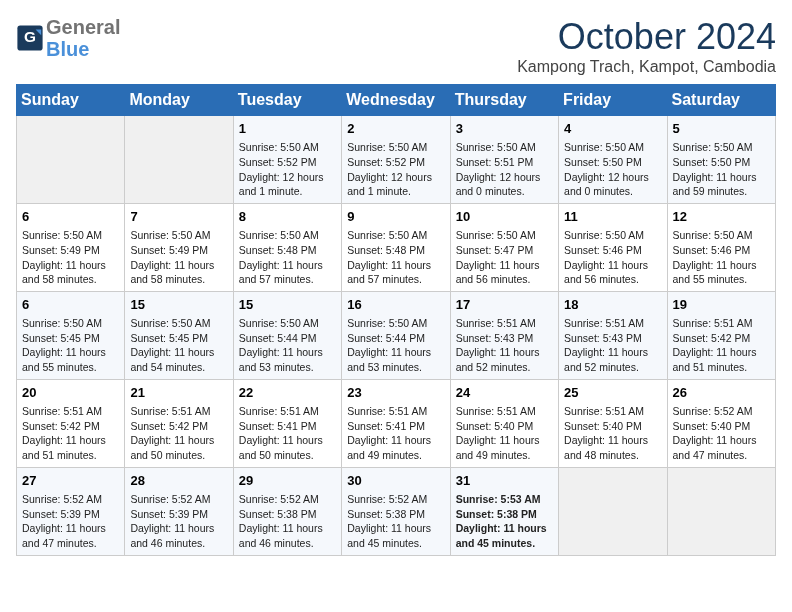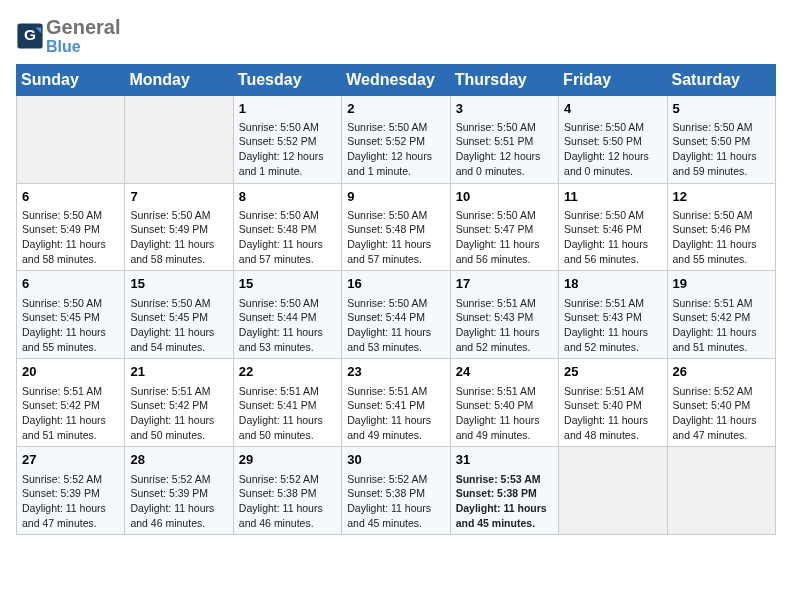--- a/index.html
+++ b/index.html
@@ -82,24 +82,26 @@
 
 <div class="header-area">
   <div class="logo">
     <svg class="logo-icon" viewBox="0 0 40 40">
       <rect x="2" y="2" width="36" height="36" rx="4" fill="#1a3a5c"></rect>
       <text x="20" y="26" text-anchor="middle" fill="white" font-size="22" font-family="Arial" font-weight="bold">G</text>
       <polygon points="28,8 36,8 36,16" fill="#4a90d9"></polygon>
     </svg>
     <div>
       <div style="font-size:20px;font-weight:bold;color:#737373;line-height:1.1;">General</div>
-      <div style="font-size:16px;font-weight:bold;color:#4a90d9;line-height:1.1;">Blue</div>
+      <div style="font-size:20px;font-weight:bold;color:#4a90d9;line-height:1.1;">Blue</div>
     </div>
   </div>
   <div class="title-area">
+    <div class="month-title">October 2024</div>
+    <div class="location-title">Kampong Trach, Kampot, Cambodia</div>
   </div>
 </div>
 
 <table>
   <thead>
     <tr id="weekday-header">
         <th>Sunday</th>
         <th>Monday</th>
         <th>Tuesday</th>
         <th>Wednesday</th>

